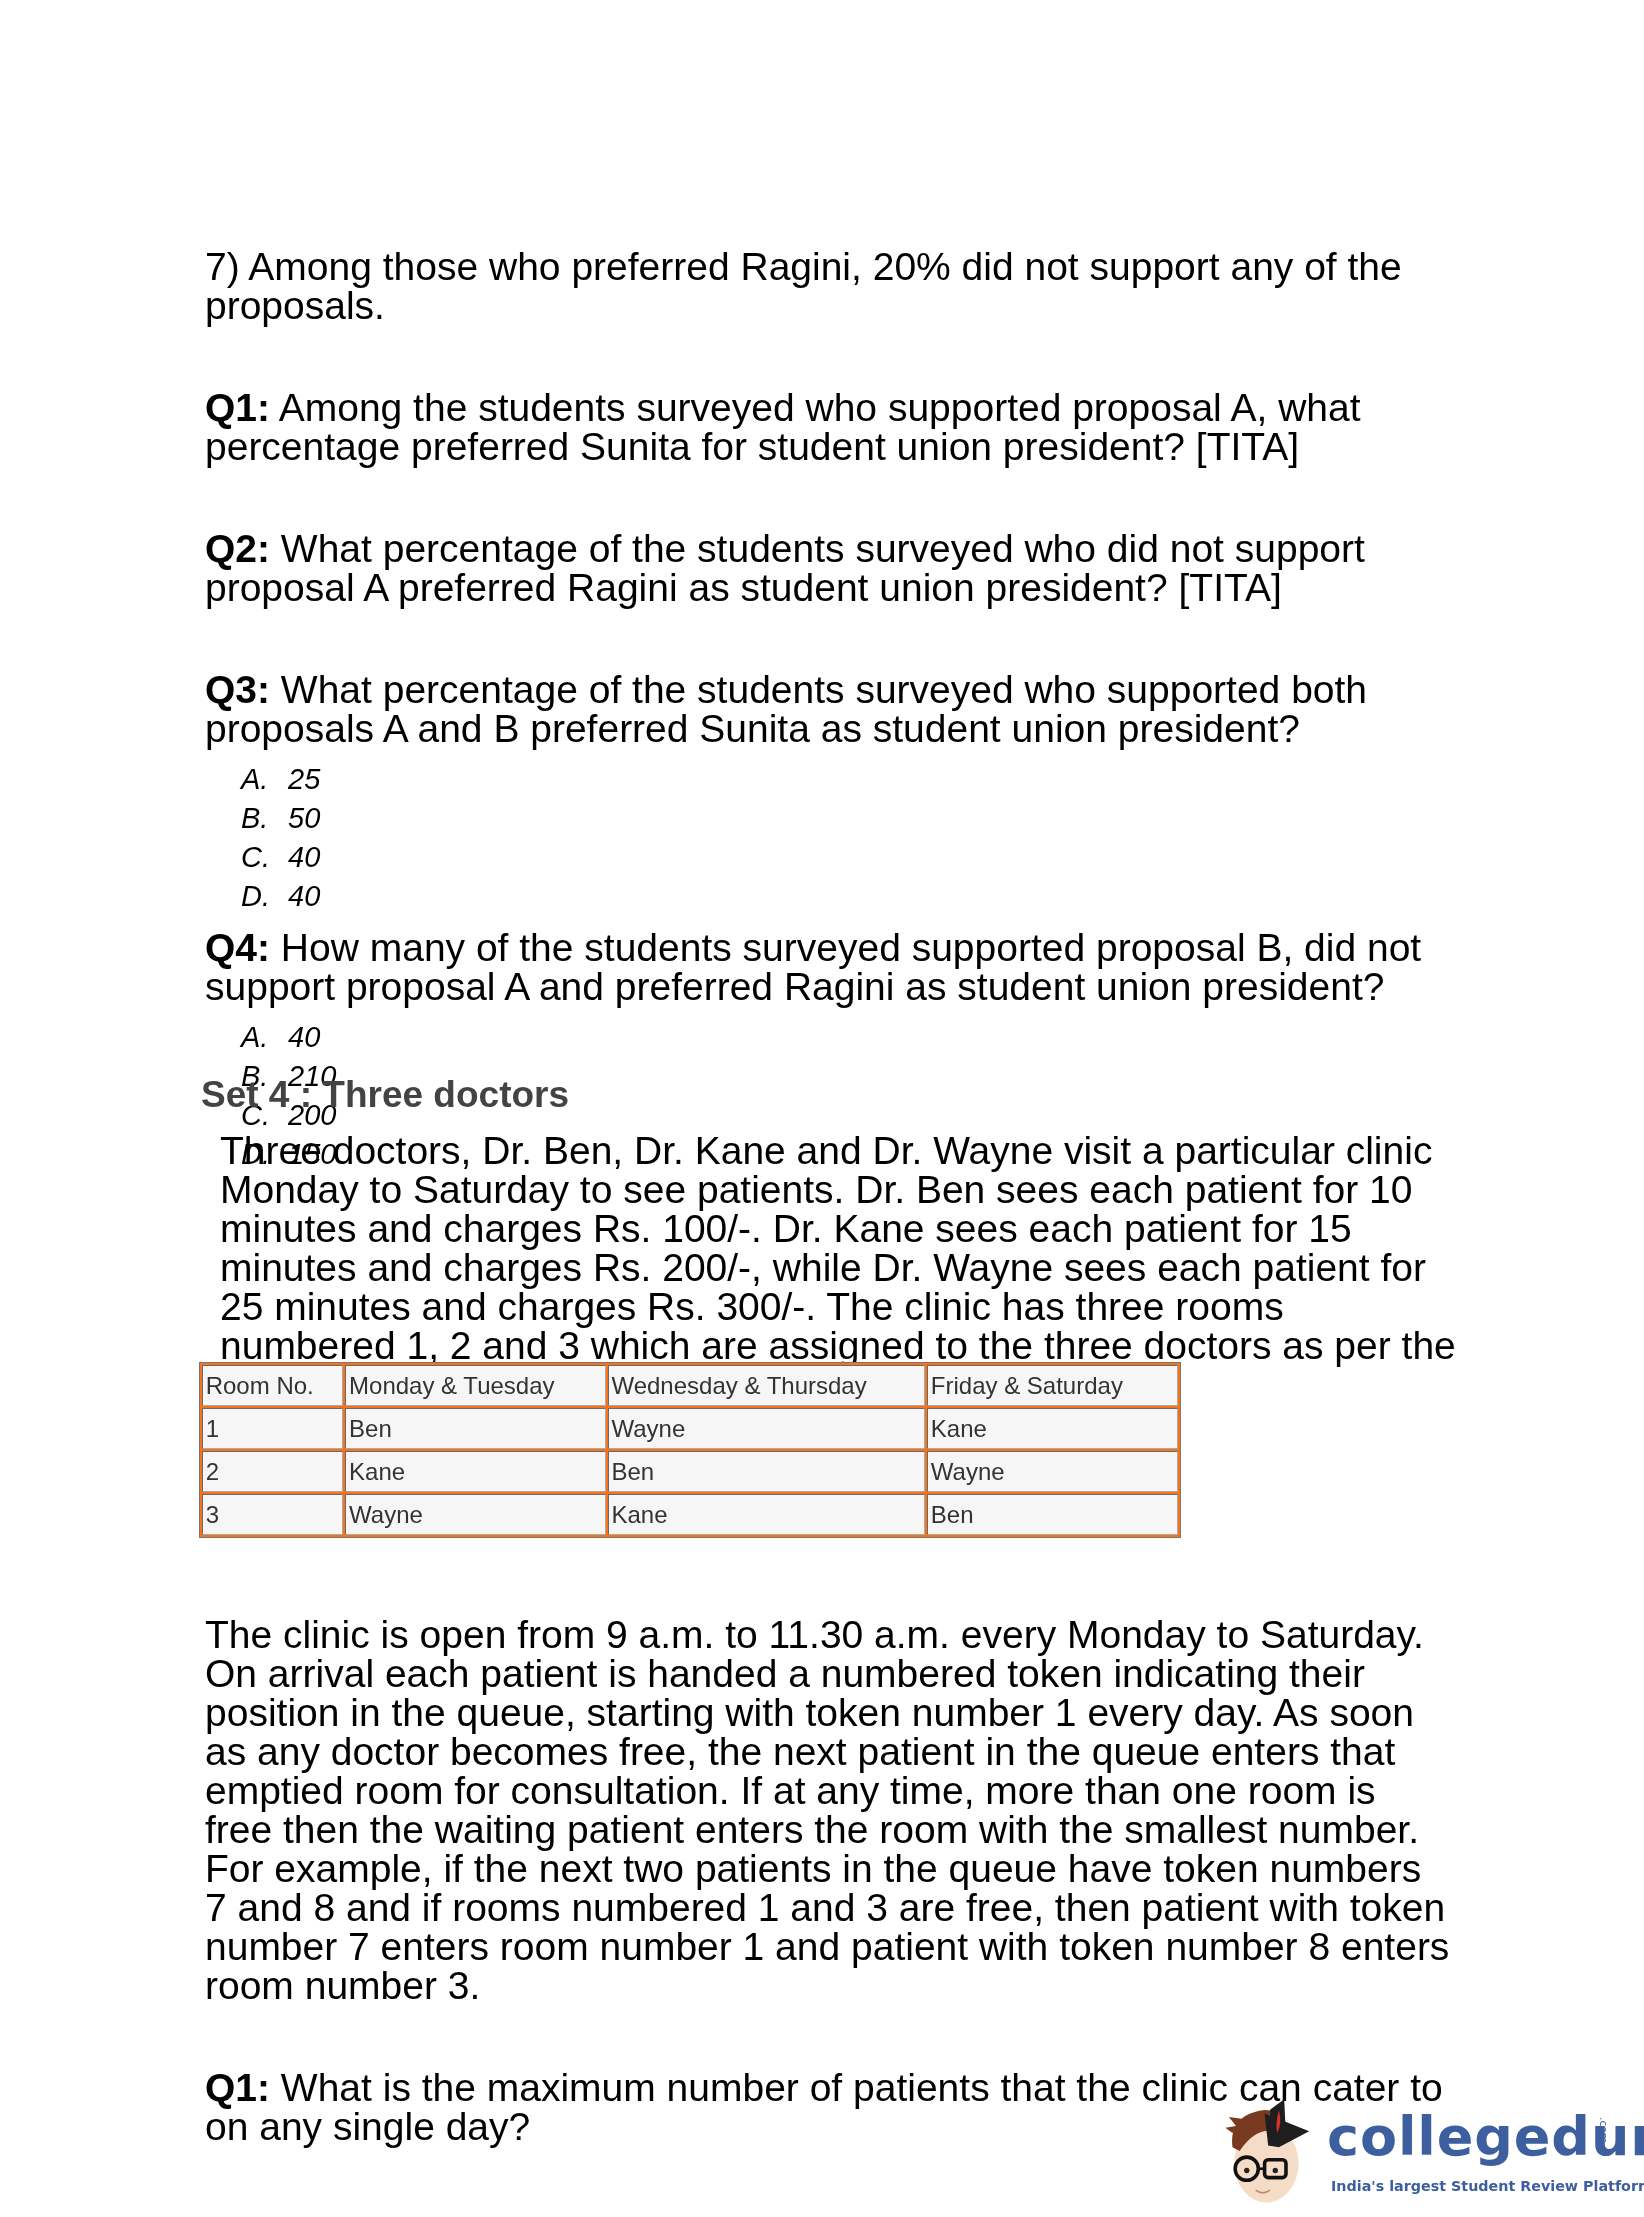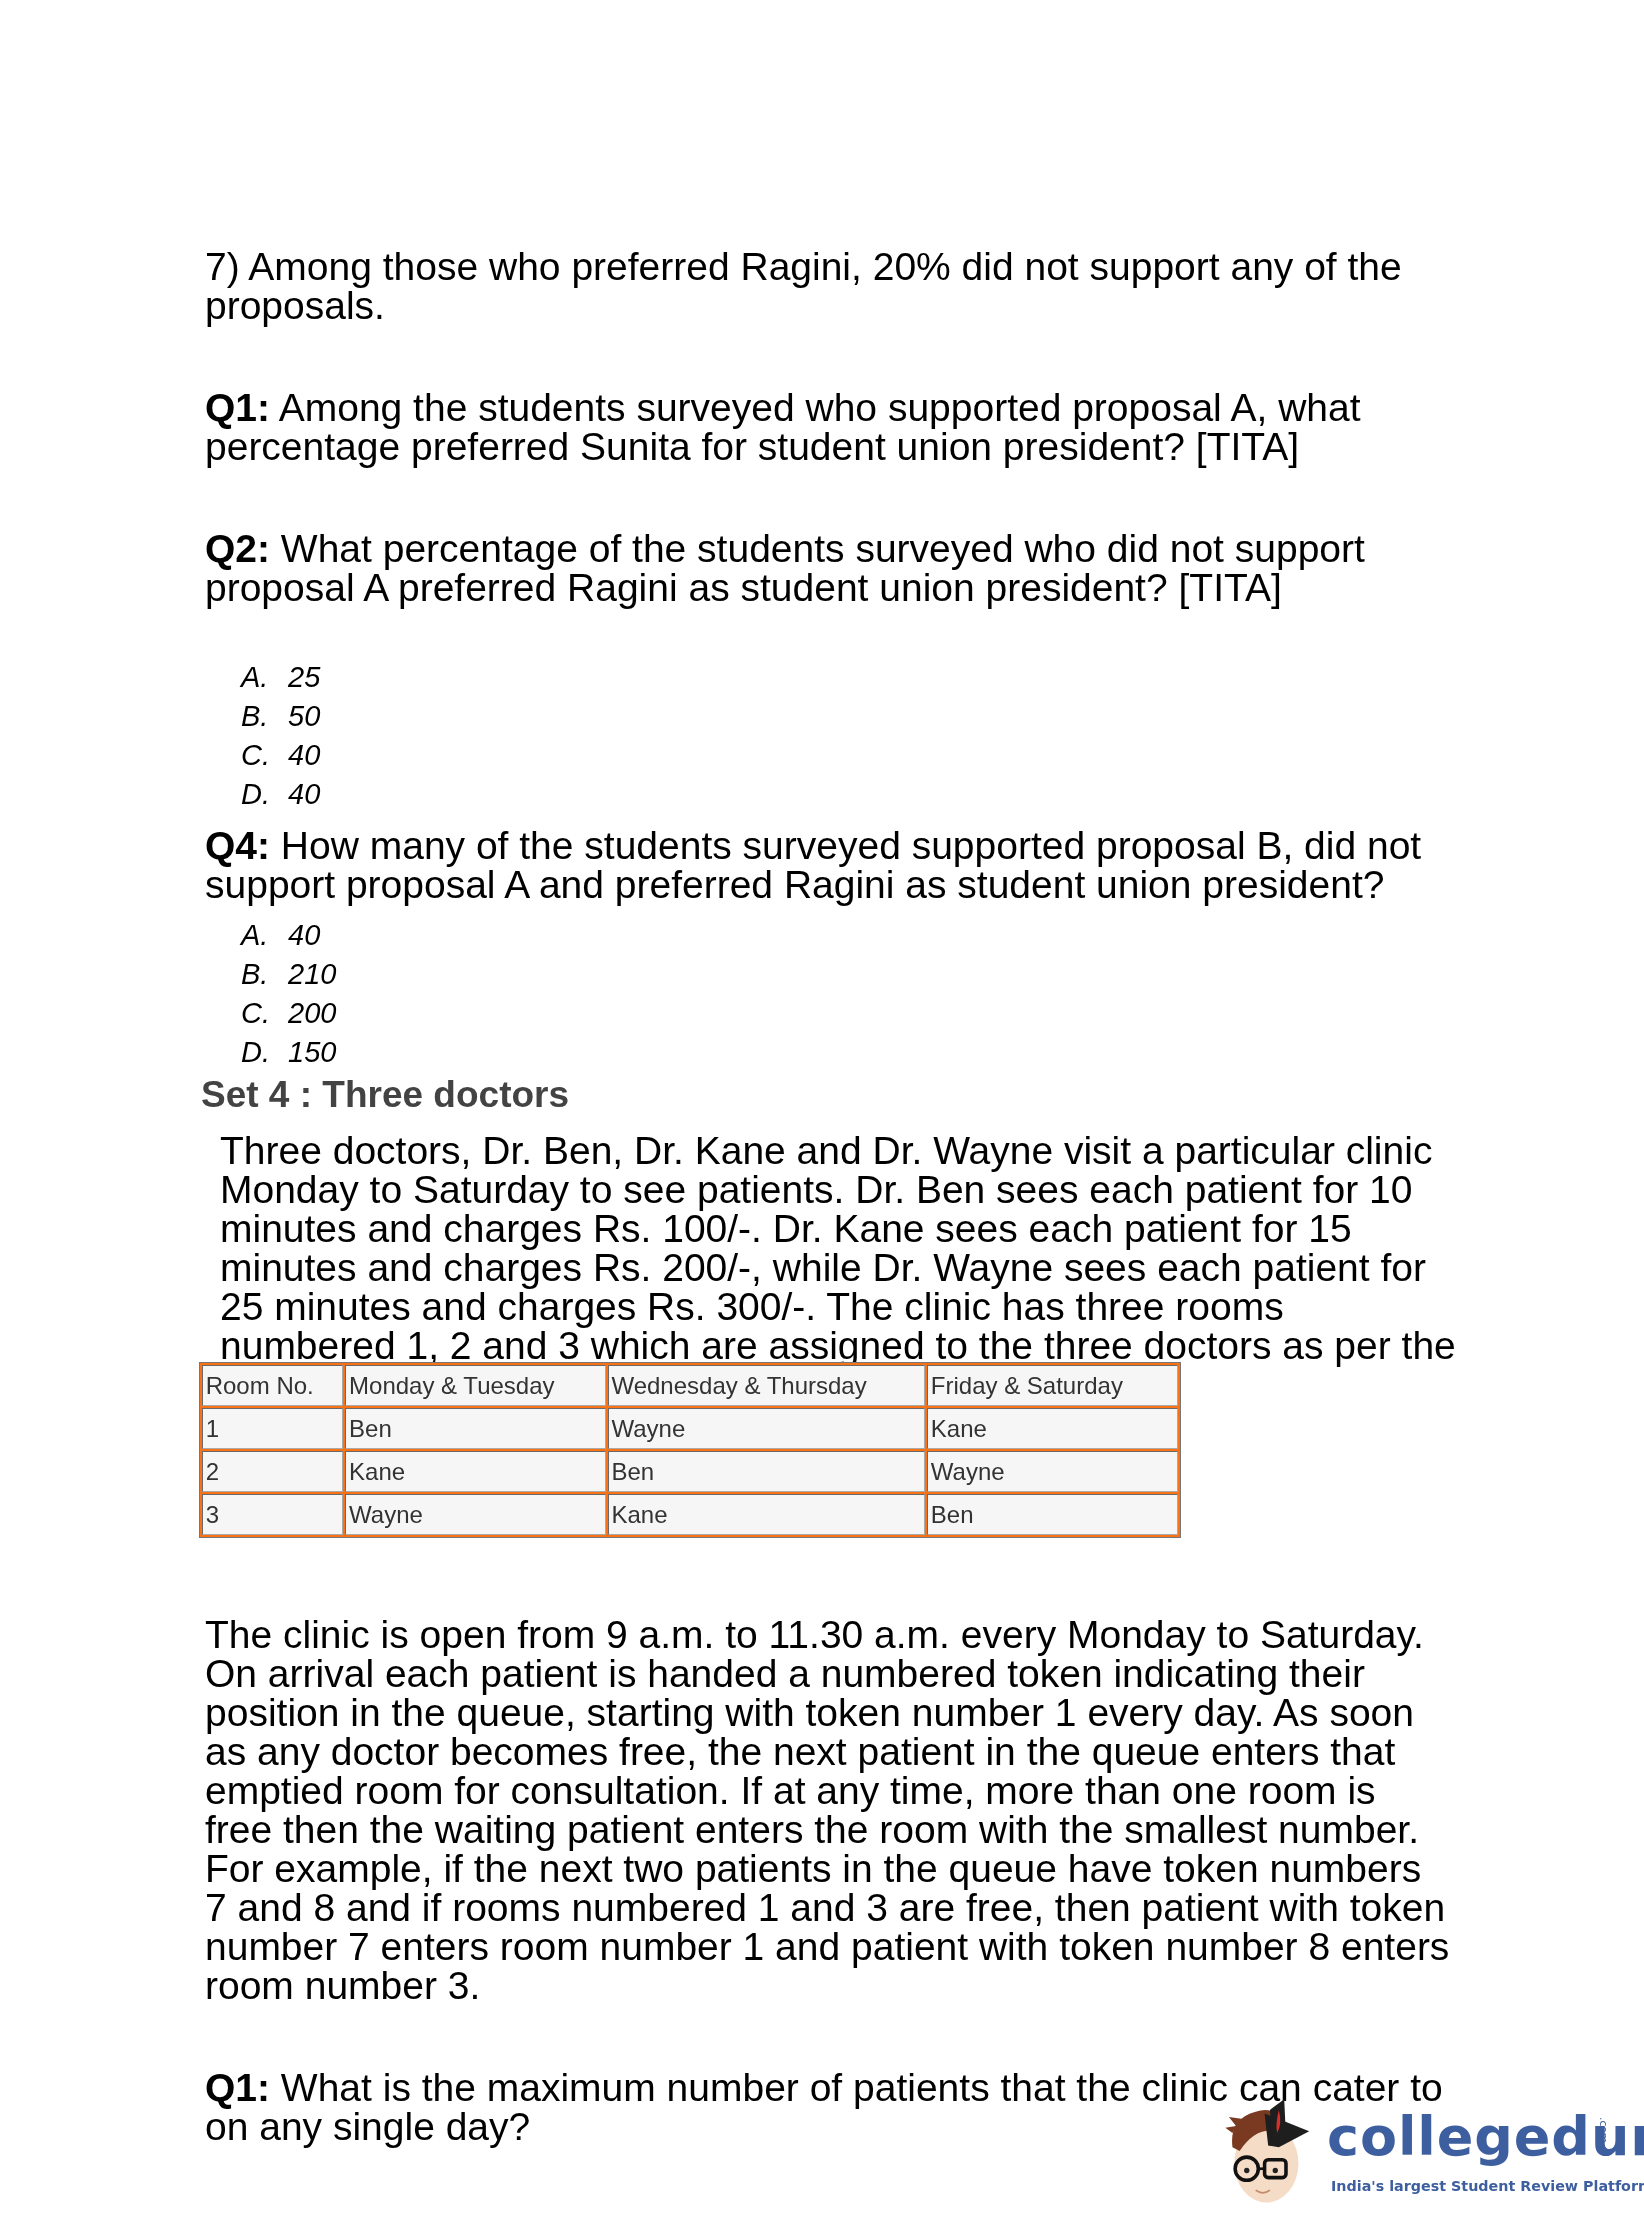--- a/index.html
+++ b/index.html
@@ -55,20 +55,21 @@
 <div class="page">
   <p class="p">7) Among those who preferred Ragini, 20% did not support any of the proposals.</p>
   <div class="gap"></div>
 
   <p class="p"><span class="q-label">Q1:</span><span> Among the students surveyed who supported proposal A, what percentage preferred Sunita for student union president? [TITA]</span></p>
   <div class="gap"></div>
 
   <p class="p"><span class="q-label">Q2:</span><span> What percentage of the students surveyed who did not support proposal A preferred Ragini as student union president? [TITA]</span></p>
   <div class="gap"></div>
 
+  <p class="p"><span class="q-label">Q3:</span><span> What percentage of the students surveyed who supported both proposals A and B preferred Sunita as student union president?</span></p>
   <ol class="opts">
     <li><span class="opt-letter">A.</span><span>25</span></li>
     <li><span class="opt-letter">B.</span><span>50</span></li>
     <li><span class="opt-letter">C.</span><span>40</span></li>
     <li><span class="opt-letter">D.</span><span>40</span></li>
   </ol>
 
   <p class="p"><span class="q-label">Q4:</span><span> How many of the students surveyed supported proposal B, did not support proposal A and preferred Ragini as student union president?</span></p>
   <ol class="opts">
     <li><span class="opt-letter">A.</span><span>40</span></li>

